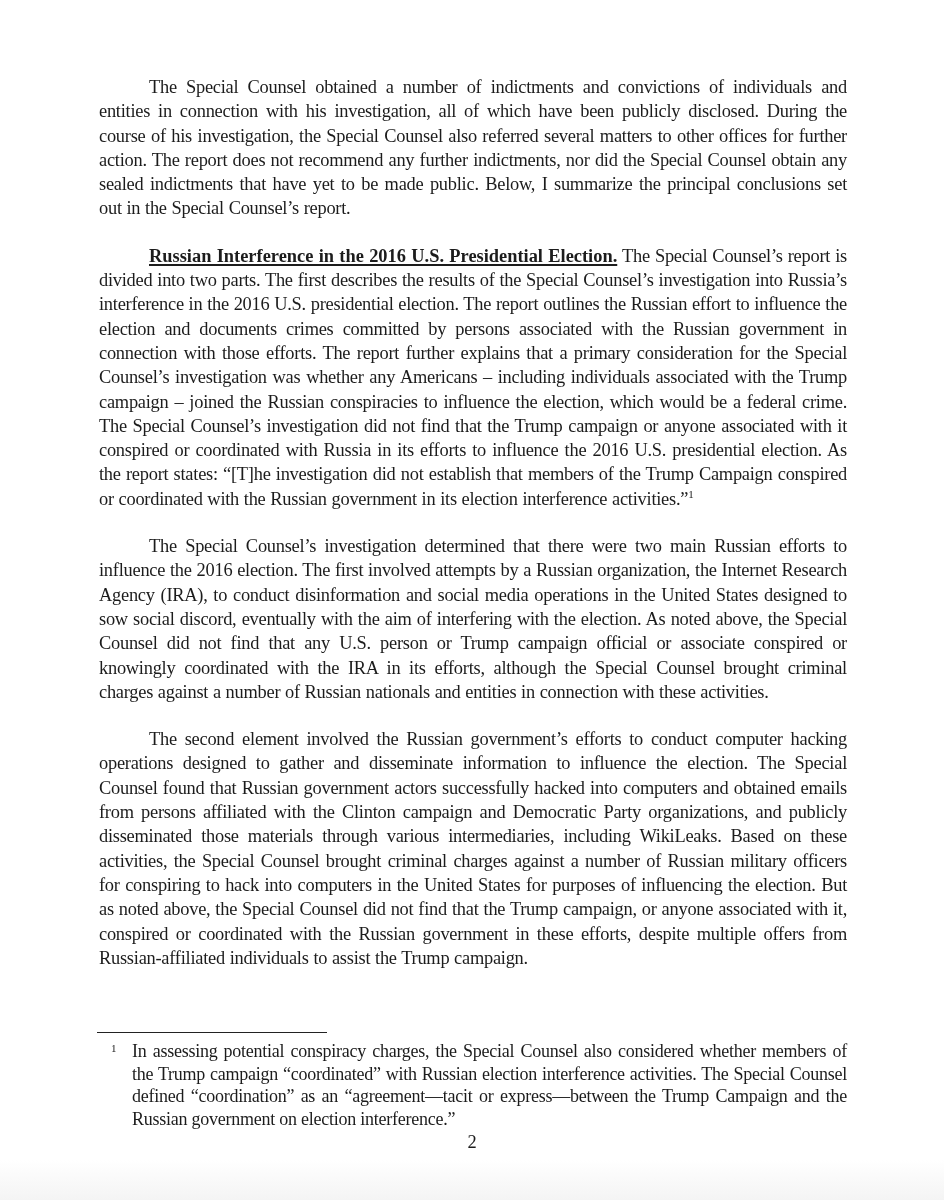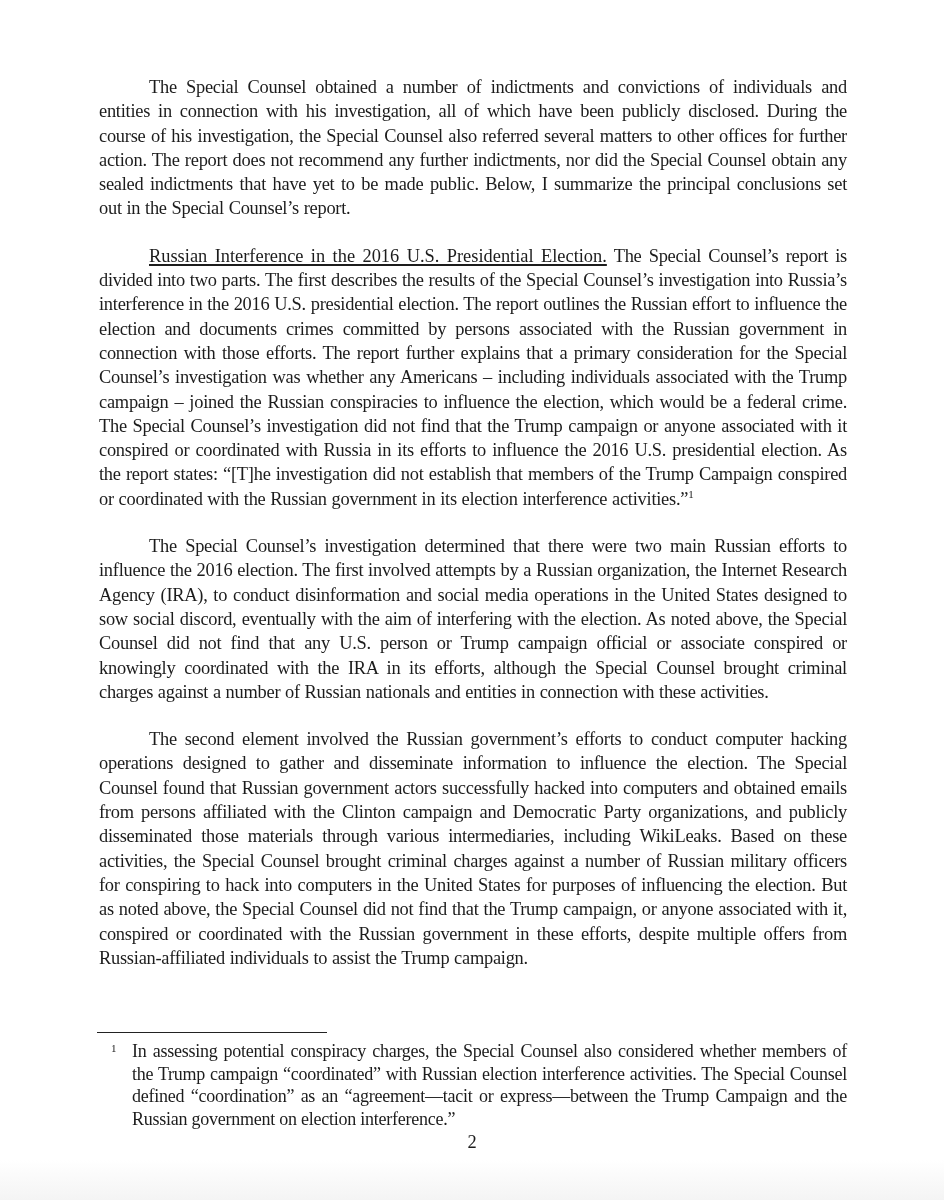--- a/index.html
+++ b/index.html
@@ -31,21 +31,21 @@
       line-height: 24.3px;
       text-align: justify;
       letter-spacing: -0.25px;
       word-spacing: 0.4px;
     }
     p.para {
       margin: 0 0 23px 0;
       text-indent: 50px;
     }
     .heading {
-      font-weight: normal;
+      font-weight: bold;
       text-decoration: underline;
       text-underline-offset: 2px;
       text-decoration-thickness: 1.5px;
       letter-spacing: 0;
     }
     sup.fn-ref {
       font-size: 11px;
       line-height: 0;
       vertical-align: 7px;
     }

